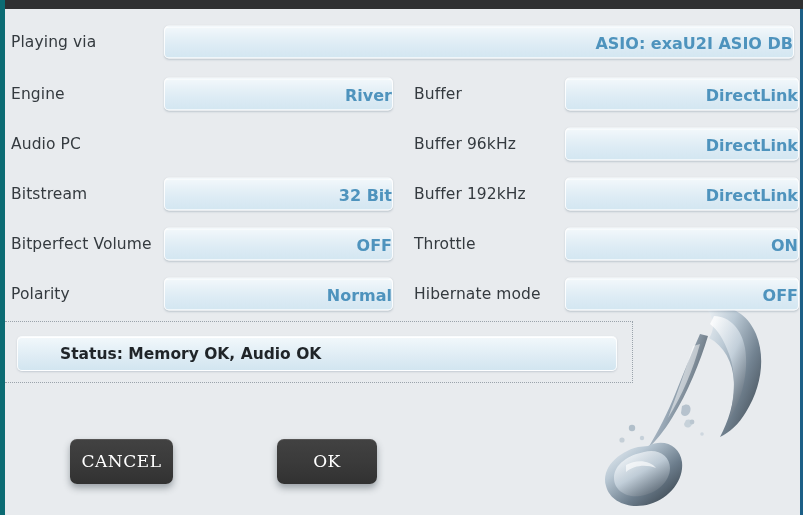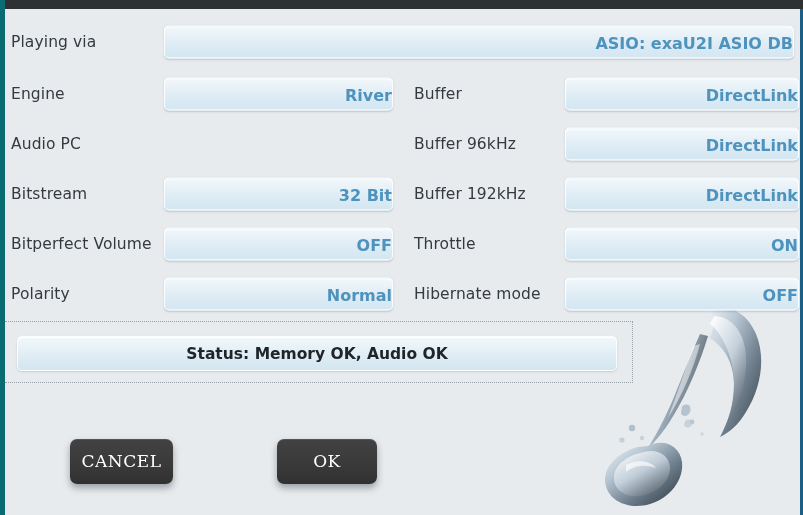--- a/index.html
+++ b/index.html
@@ -132,34 +132,34 @@
     box-sizing: border-box;
     z-index: 12;
   }
   #status-bar {
     position: absolute;
     left: 12px;
     top: 14px;
     width: 600px;
     height: 35px;
     line-height: 35px;
-    text-align: center;
     font-size: 15.5px;
     font-weight: bold;
     color: #1f2428;
     background: linear-gradient(to bottom,
                 #f2f8fb 0%,
                 #e6f1f7 35%,
                 #dbeaf3 70%,
                 #d2e5f0 100%);
     border-radius: 5px;
     border: 1px solid rgba(255,255,255,0.85);
     box-shadow: 0 1px 2px rgba(90,110,130,0.25),
                 inset 0 1px 0 rgba(255,255,255,0.95);
     box-sizing: border-box;
+    padding-left: 42px;
   }
 
   
   .btn {
     position: absolute;
     height: 45px;
     line-height: 45px;
     text-align: center;
     font-family: "DejaVu Serif", serif;
     font-size: 17px;

